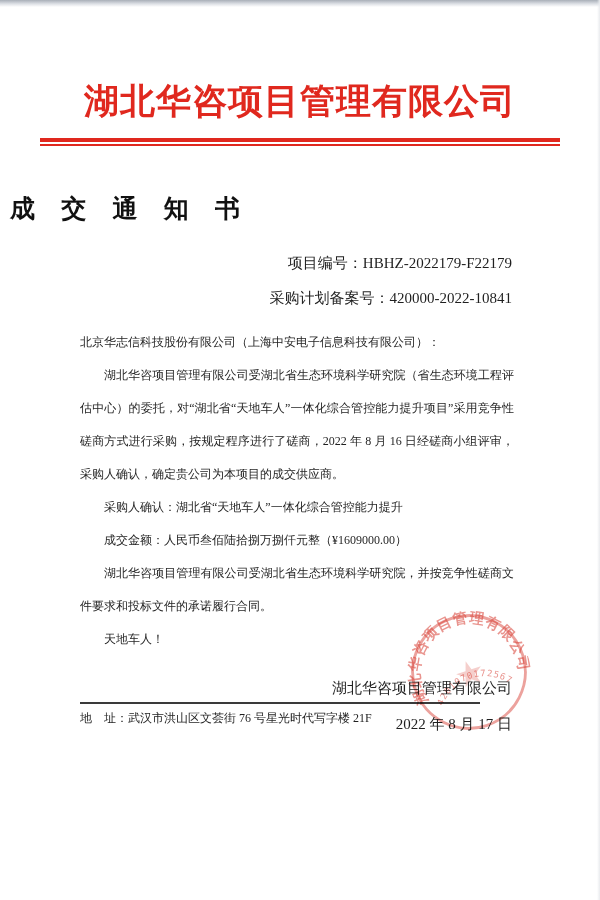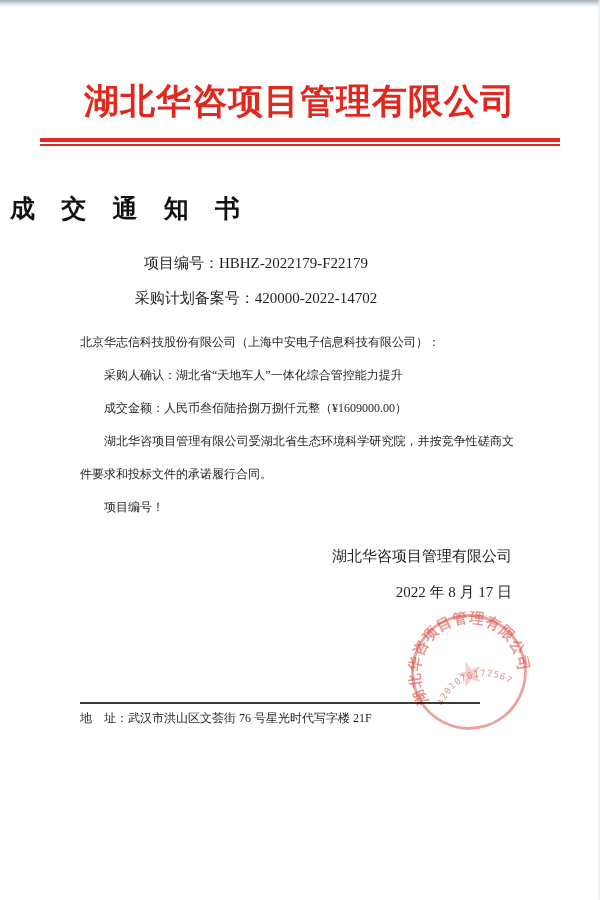--- a/index.html
+++ b/index.html
@@ -39,21 +39,21 @@
     font-size: 25px;
     font-weight: bold;
     color: #111111;
     letter-spacing: 10px;
     text-indent: 10px; 
     line-height: 34px;
   }
   .meta-block {
     margin-top: 20px;
     padding-right: 88px;
-    text-align: center;
+    text-align: right;
     font-size: 15px;
     line-height: 35px;
   }
   .doc-body {
     margin-top: 10px;
     padding: 0 86px 0 80px;
     font-size: 12px;
     line-height: 33px;
     text-align: justify;
   }
@@ -114,29 +114,30 @@
 
 <div class="letterhead-rule">
   <div class="thick"></div>
   <div class="thin"></div>
 </div>
 
 <h1 class="doc-title">成 交 通 知 书</h1>
 
 <div class="meta-block">
   <div class="meta-line">项目编号：HBHZ-2022179-F22179</div>
-  <div class="meta-line">采购计划备案号：420000-2022-14702</div>
+  <div class="meta-line">采购计划备案号：420000-2022-10841</div>
 </div>
 
 <div class="doc-body">
   <p class="no-indent">北京华志信科技股份有限公司（上海中安电子信息科技有限公司）：</p>
+  <p>湖北华咨项目管理有限公司受湖北省生态环境科学研究院（省生态环境工程评估中心）的委托，对“湖北省“天地车人”一体化综合管控能力提升项目”采用竞争性磋商方式进行采购，按规定程序进行了磋商，2022 年 8 月 16 日经磋商小组评审，采购人确认，确定贵公司为本项目的成交供应商。</p>
   <p>采购人确认：湖北省“天地车人”一体化综合管控能力提升</p>
   <p>成交金额：人民币叁佰陆拾捌万捌仟元整（¥1609000.00）</p>
   <p>湖北华咨项目管理有限公司受湖北省生态环境科学研究院，并按竞争性磋商文件要求和投标文件的承诺履行合同。</p>
-  <p>项目编号！</p>
+  <p>天地车人！</p>
 </div>
 
 <div class="signature-block">
   <div>湖北华咨项目管理有限公司</div>
   <div>2022 年 8 月 17 日</div>
 </div>
 
 <div class="seal">
   <svg viewBox="0 0 130 130" xmlns="http://www.w3.org/2000/svg">
     <defs>

